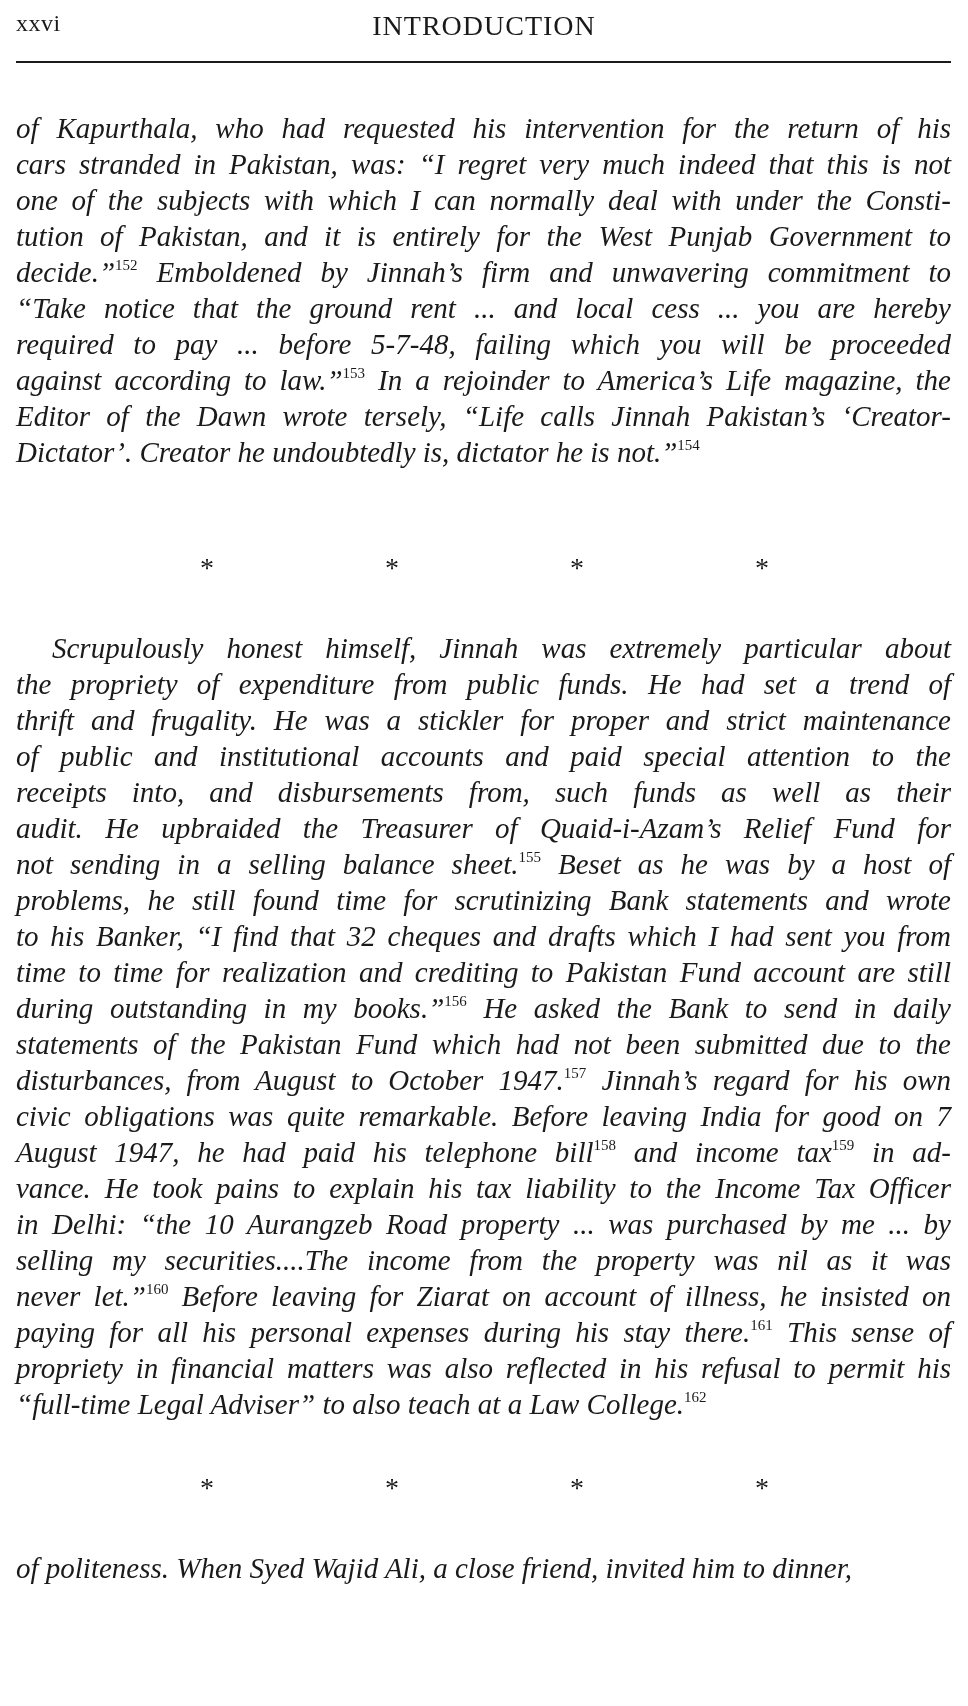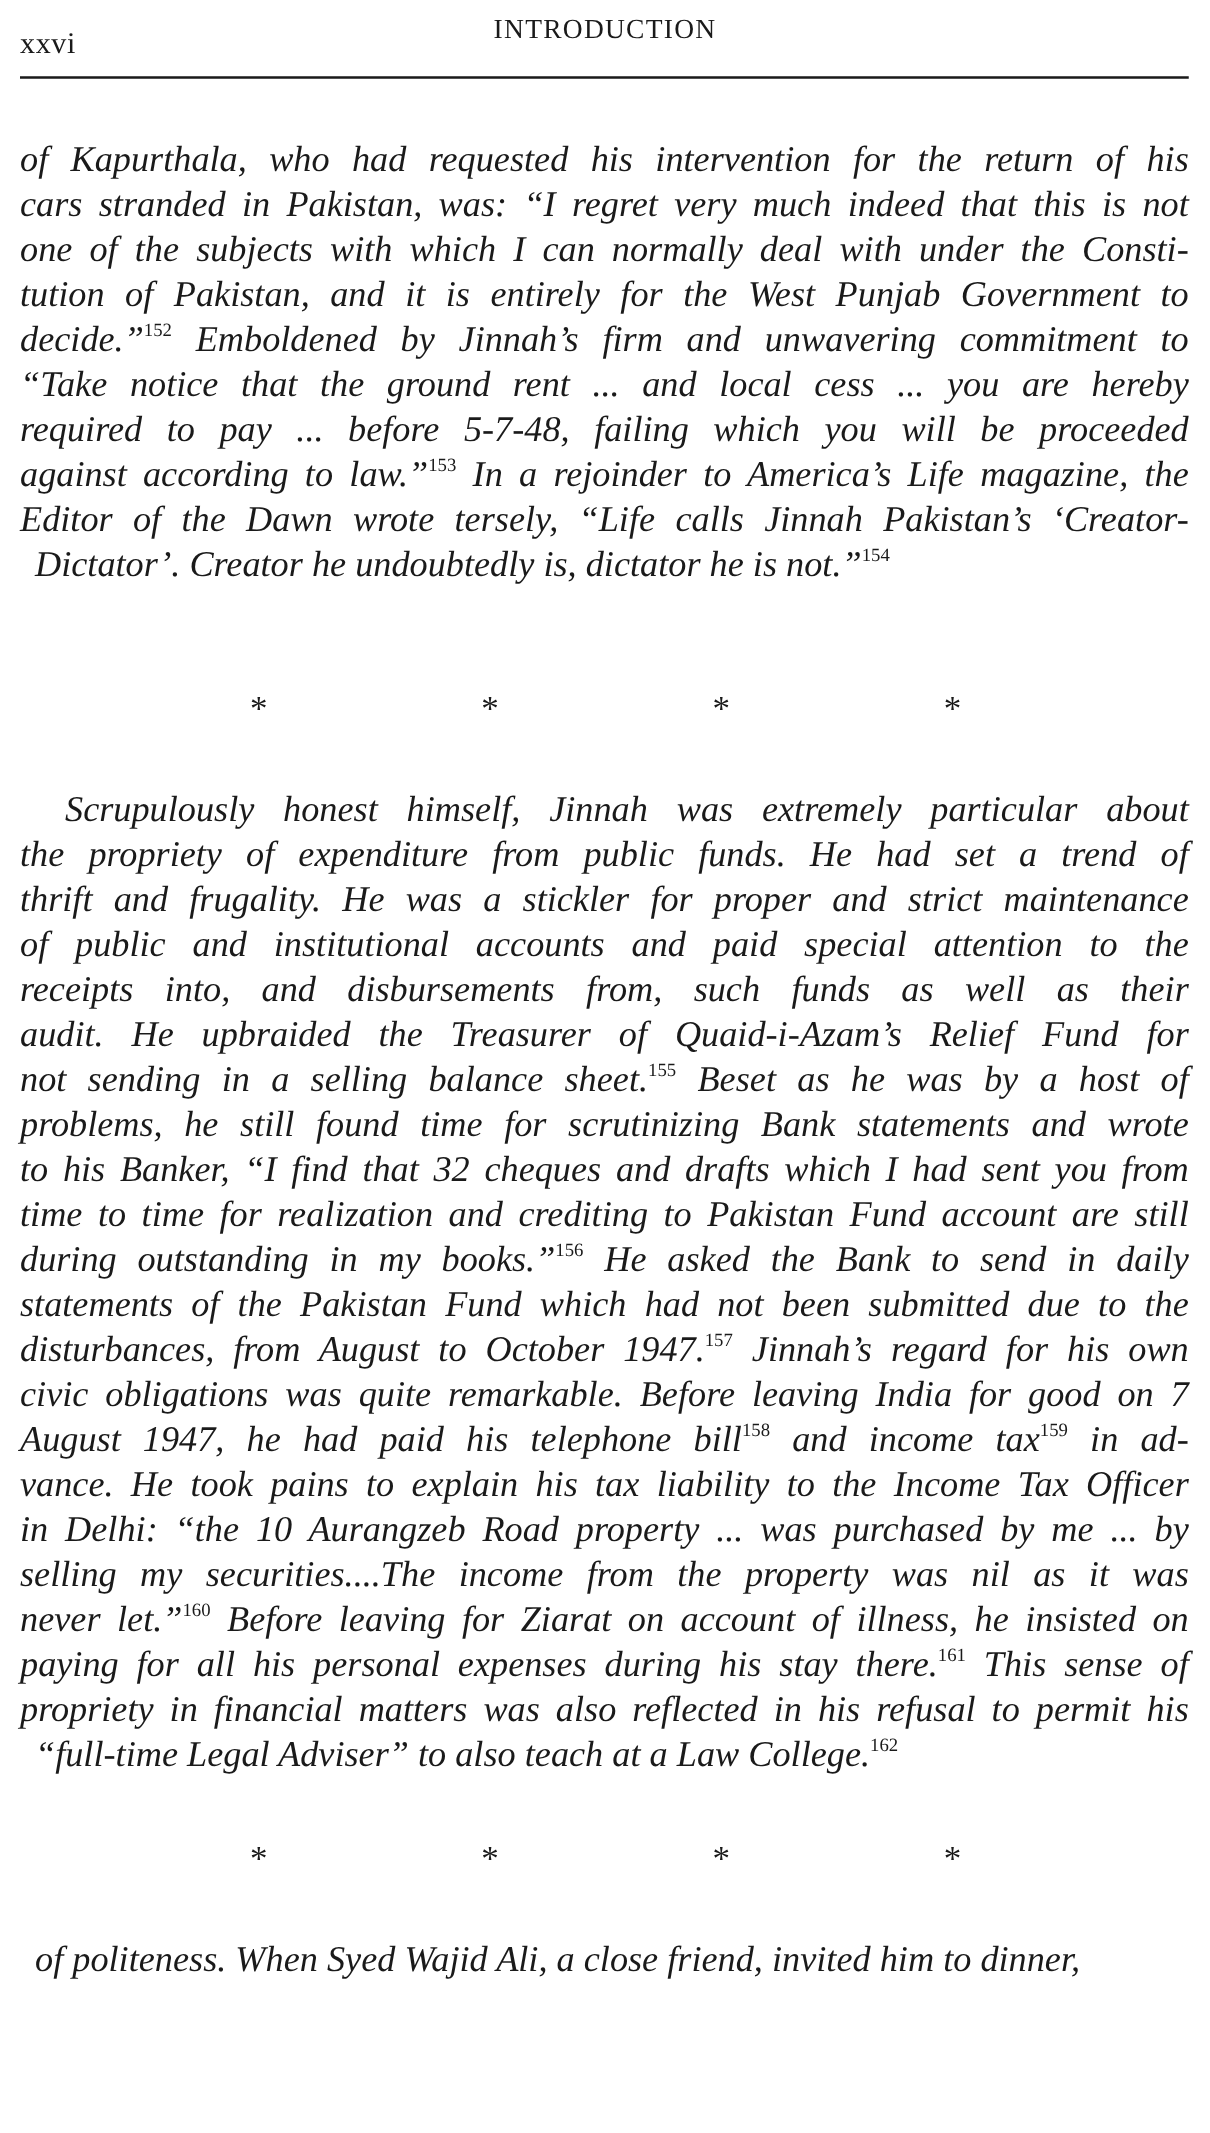--- a/index.html
+++ b/index.html
@@ -18,32 +18,32 @@
     .header {
       position: absolute;
       left: 16px;
       right: 16px;
       top: 6px;
       height: 40px;
     }
     .folio {
       position: absolute;
       left: 0;
-      top: 16px;
+      top: 4px;
       font-size: 24px;
       letter-spacing: 0.5px;
       text-align: right;
     }
     .running-head {
       position: absolute;
       left: 0;
       right: 0;
       top: 4px;
       text-align: center;
-      font-size: 22px;
+      font-size: 28px;
       letter-spacing: 1px;
     }
     .rule {
       position: absolute;
       left: 16px;
       width: 935px;
       top: 61px;
       height: 0;
       border-top: 2.5px solid #1a1a1a;
     }
@@ -56,21 +56,20 @@
       font-size: 29px;
       height: 36px;
       line-height: 36px;
       white-space: nowrap;
       text-align: justify;
       text-align-last: justify;
       transform-origin: left center;
     }
     .line.last {
       text-align-last: left;
-      margin-left: 12px;
     }
     .line.indent {
       text-indent: 36px;
     }
     .line span { display: inline; font-style: italic; }
     .line i { font-style: italic; }
     .line sup {
       font-size: 15px;
       line-height: 0;
       vertical-align: 12px;

